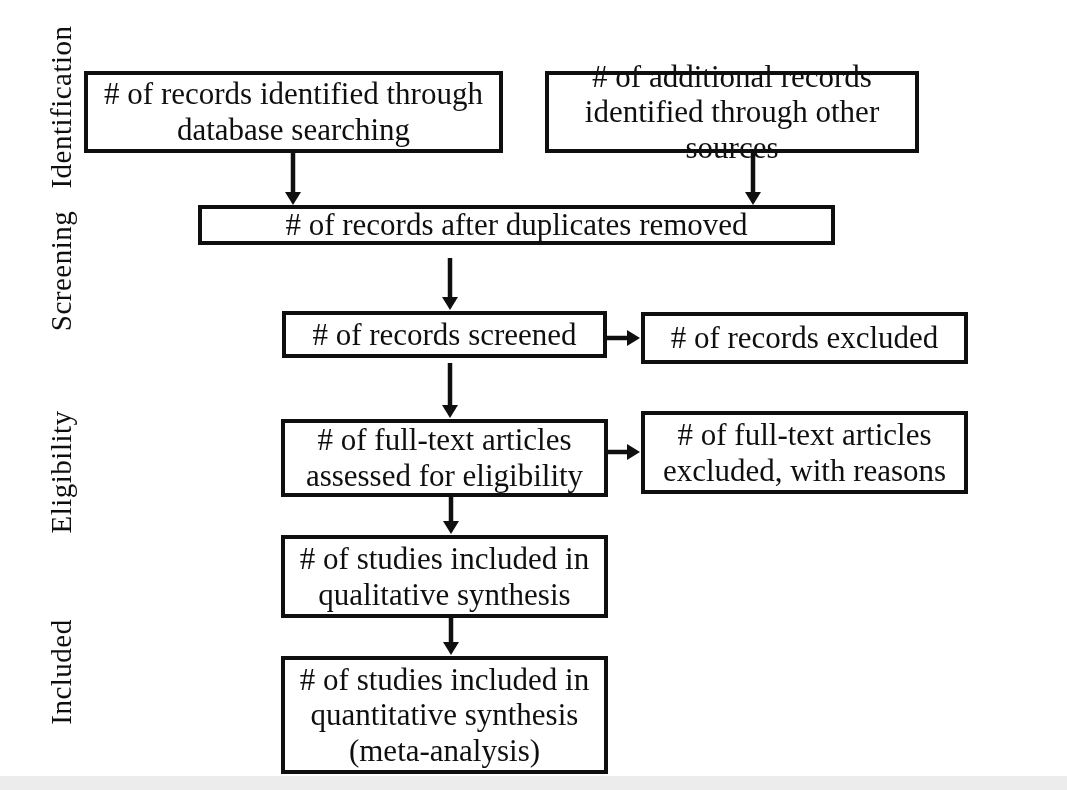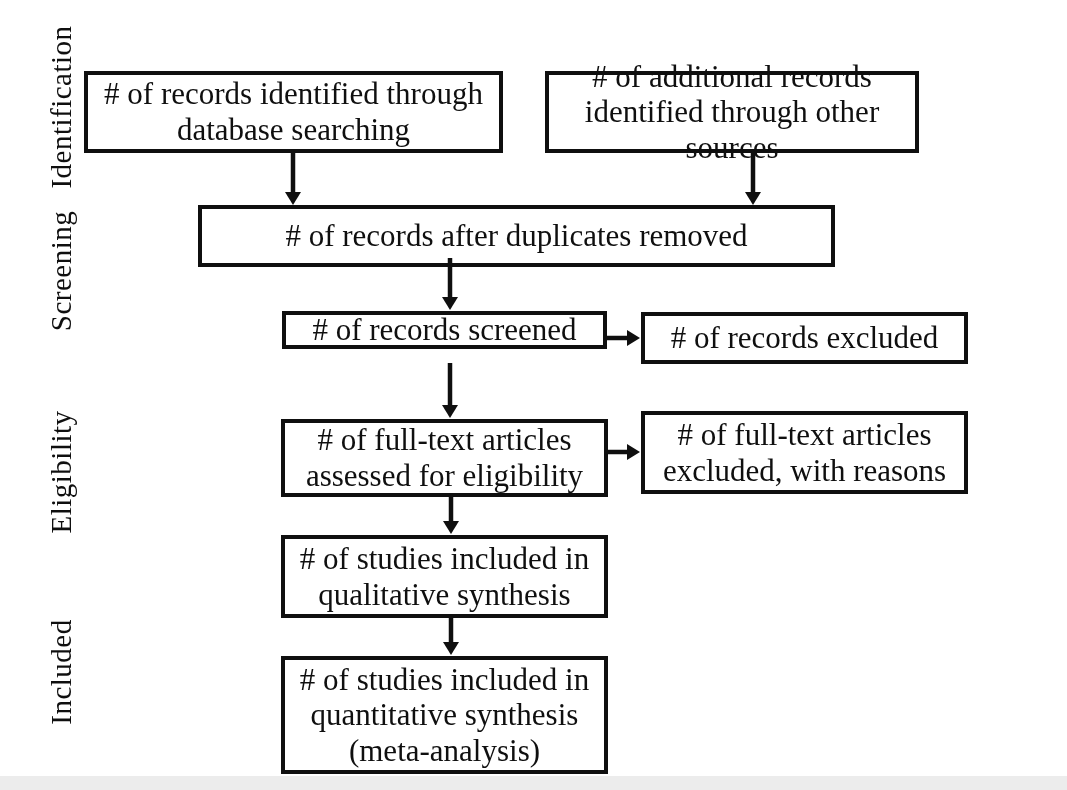--- a/index.html
+++ b/index.html
@@ -69,23 +69,23 @@
   <div class="stage-label" style="left:61px; top:271px;">Screening</div>
   <div class="stage-label" style="left:61px; top:472px;">Eligibility</div>
   <div class="stage-label" style="left:61px; top:672px;">Included</div>
 
   <div class="box" style="left:84px;  top:71px;  width:419px; height:82px;"># of records identified through
 database searching</div>
 
   <div class="box" style="left:545px; top:71px;  width:374px; height:82px;"># of additional records
 identified through other sources</div>
 
-  <div class="box" style="left:198px; top:205px; width:637px; height:62px;"># of records after duplicates removed</div>
+  <div class="box" style="left:198px; top:205px; width:637px; height:40px;"># of records after duplicates removed</div>
 
-  <div class="box" style="left:282px; top:311px; width:325px; height:38px;"># of records screened</div>
+  <div class="box" style="left:282px; top:311px; width:325px; height:47px;"># of records screened</div>
 
   <div class="box" style="left:641px; top:312px; width:327px; height:52px;"># of records excluded</div>
 
   <div class="box" style="left:281px; top:419px; width:327px; height:78px;"># of full-text articles
 assessed for eligibility</div>
 
   <div class="box" style="left:641px; top:411px; width:327px; height:83px;"># of full-text articles
 excluded, with reasons</div>
 
   <div class="box" style="left:281px; top:535px; width:327px; height:83px;"># of studies included in

